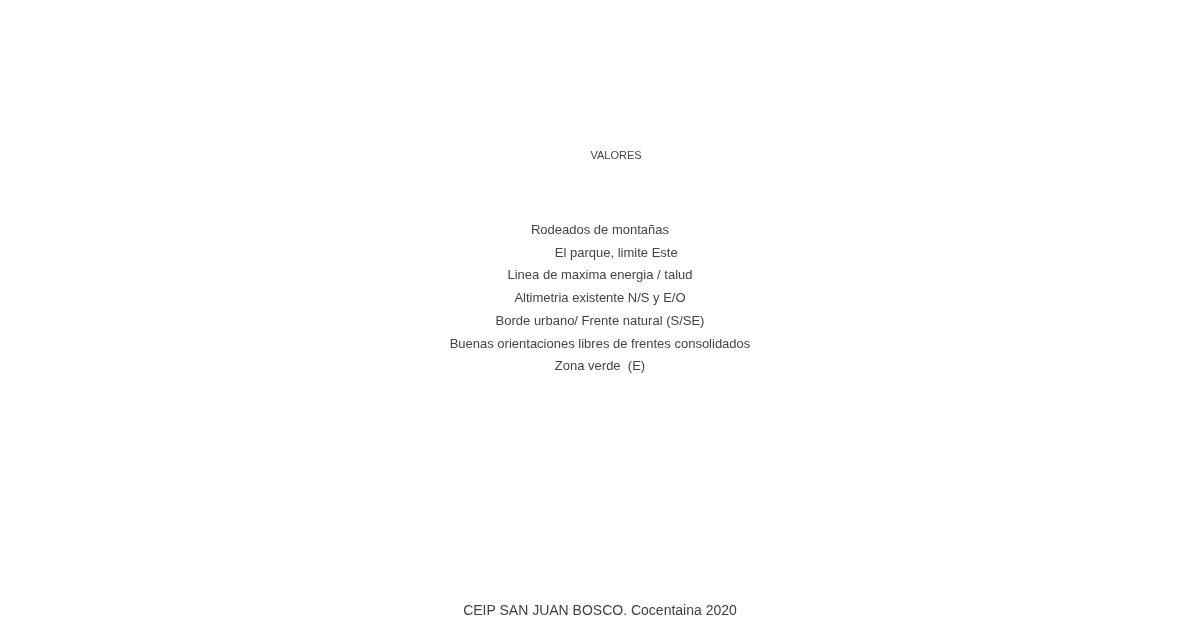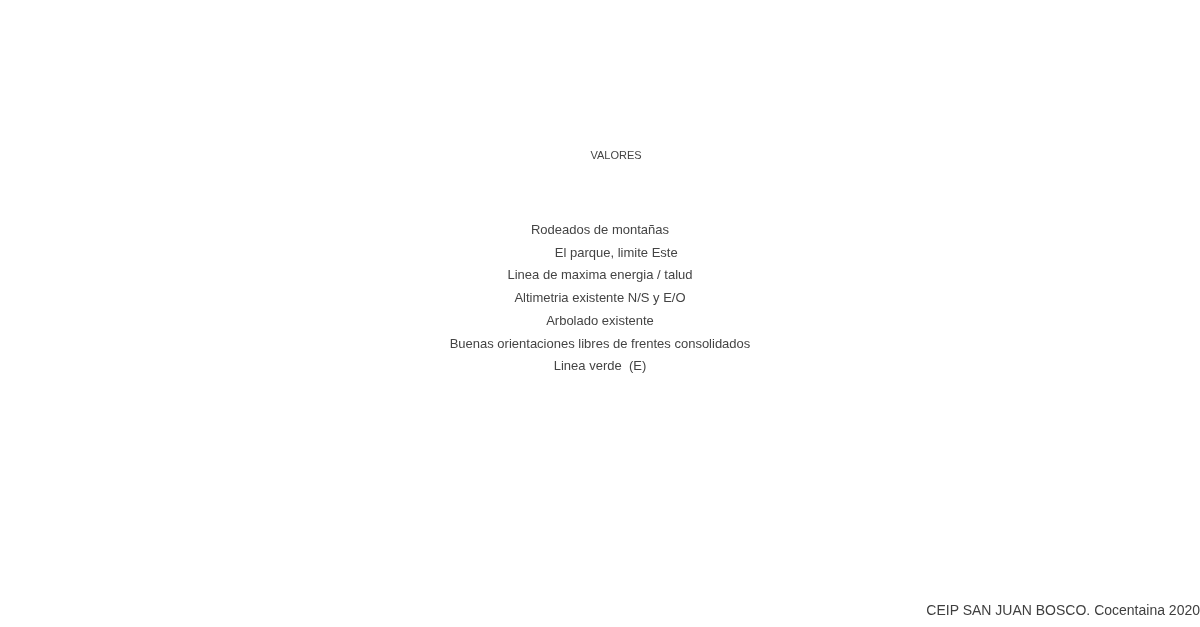--- a/index.html
+++ b/index.html
@@ -38,39 +38,39 @@
     margin-top: 46px;
   }
   .value-line {
     white-space: pre-wrap; 
   }
   .slide-footer {
     position: absolute;
     top: 603px;
     left: 0;
     width: 100%;
-    text-align: right;
+    text-align: center;
     font-size: 14px;
     line-height: 15px;
     color: #3f3f3f;
     white-space: pre-wrap;
   }
 </style>
 </head>
 <body>
 
 <div class="slide">
 
   <div class="slide-title">VALORES</div>
 
   <div class="values-list">
     <div class="value-line">Rodeados de montañas</div>
     <div class="value-line">         El parque, limite Este</div>
     <div class="value-line">Linea de maxima energia / talud</div>
     <div class="value-line">Altimetria existente N/S y E/O</div>
-    <div class="value-line">Arbolado existente</div>
+    <div class="value-line">Borde urbano/ Frente natural (S/SE)</div>
     <div class="value-line">Buenas orientaciones libres de frentes consolidados</div>
-    <div class="value-line">Linea verde  (E)</div>
+    <div class="value-line">Zona verde  (E)</div>
   </div>
 
   <div class="slide-footer">CEIP SAN JUAN BOSCO. Cocentaina 2020</div>
 
 </div>
 
 </body></html>

